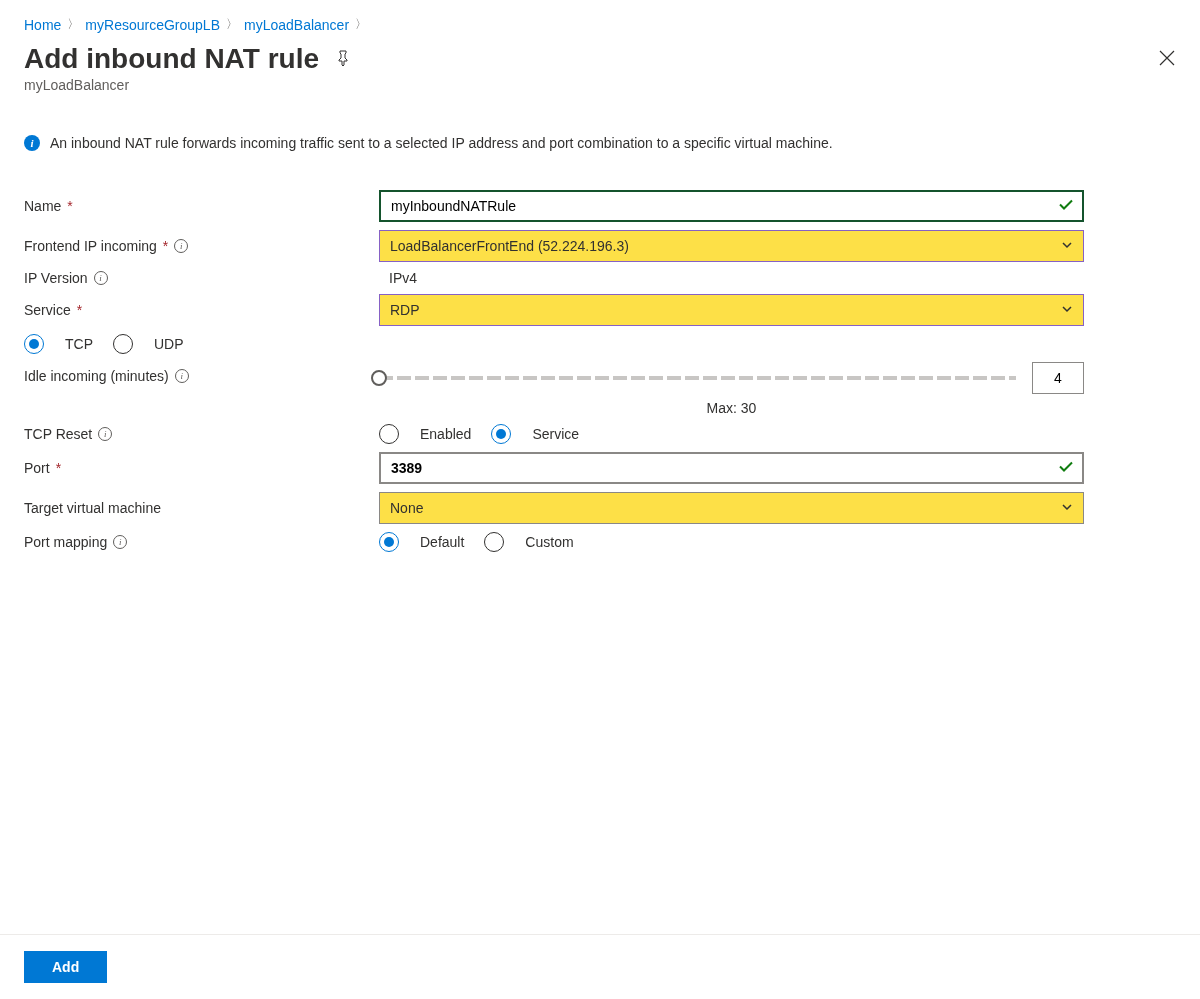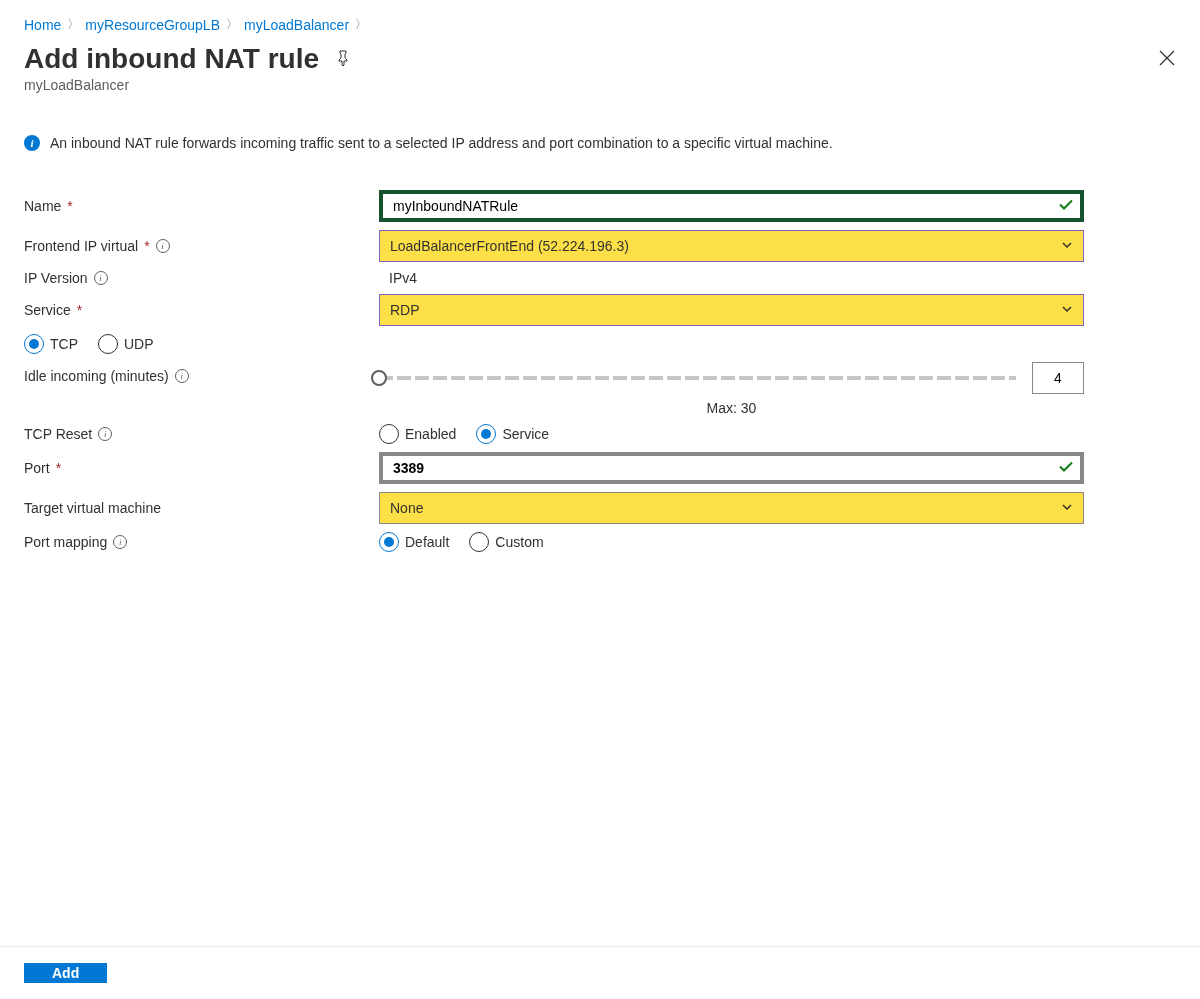--- a/index.html
+++ b/index.html
@@ -16,41 +16,41 @@
     .subtitle { color: #605e5c; font-size: 14px; margin-top: 2px; margin-bottom: 40px; }
     .info-banner { display: flex; gap: 10px; margin-bottom: 36px; max-width: 1040px; }
     .info-icon { flex-shrink: 0; width: 16px; height: 16px; background: #0078d4; border-radius: 50%; color: #fff; font-size: 11px; font-weight: bold; display: flex; align-items: center; justify-content: center; font-style: italic; font-family: Georgia, serif; margin-top: 2px; }
     .info-text { color: #323130; line-height: 1.5; }
     .form { max-width: 1060px; }
     .form-row { display: flex; align-items: center; margin-bottom: 8px; }
     .form-label { width: 355px; flex-shrink: 0; display: flex; align-items: center; gap: 6px; }
     .required { color: #a4262c; }
     .help-icon { display: inline-flex; width: 14px; height: 14px; border: 1px solid #605e5c; border-radius: 50%; color: #605e5c; font-size: 9px; font-style: italic; font-family: Georgia, serif; align-items: center; justify-content: center; }
     .form-control { flex: 1; position: relative; }
-    .input-box { width: 100%; height: 32px; border: 4px solid #14532d; padding: 0 28px 0 10px; font-size: 14px; background: #fff; }
+    .input-box { width: 100%; height: 32px; border: 2px solid #14532d; padding: 0 28px 0 10px; font-size: 14px; background: #fff; }
     .input-box.gray { border-color: #8a8886; font-weight: bold; }
     .input-check { position: absolute; right: 10px; top: 50%; transform: translateY(-50%); color: #107c10; pointer-events: none; }
     .input-check svg { width: 16px; height: 16px; stroke: #107c10; stroke-width: 2; fill: none; }
     .select-box { width: 100%; height: 32px; border: 1px solid #8661c5; padding: 0 36px 0 10px; font-size: 14px; background: #fde047; display: flex; align-items: center; cursor: pointer; position: relative; }
     .select-box.gray { border-color: #8a8886; }
     .chevron { position: absolute; right: 10px; top: 50%; transform: translateY(-50%); pointer-events: none; }
     .chevron svg { width: 12px; height: 12px; stroke: #323130; stroke-width: 1.5; fill: none; }
     .static-value { padding: 0 10px; font-size: 14px; }
     .radio-group { display: flex; gap: 20px; align-items: center; }
-    .radio { display: inline-flex; align-items: center; gap: 6px; cursor: pointer; }
+    .radio { display: inline-flex; align-items: center; gap: 21px; cursor: pointer; }
     .radio-circle { width: 20px; height: 20px; border: 1px solid #323130; border-radius: 50%; display: flex; align-items: center; justify-content: center; }
     .radio-circle.selected { border-color: #0078d4; }
     .radio-circle.selected::after { content: ''; width: 10px; height: 10px; background: #0078d4; border-radius: 50%; }
     .slider-row { display: flex; align-items: center; gap: 16px; }
     .slider-track { flex: 1; height: 4px; background: repeating-linear-gradient(90deg, #c8c6c4 0 14px, transparent 14px 18px); position: relative; }
     .slider-thumb { position: absolute; left: 0; top: 50%; transform: translate(-50%, -50%); width: 16px; height: 16px; border: 2px solid #605e5c; border-radius: 50%; background: #fff; cursor: pointer; }
     .slider-value { width: 52px; height: 32px; border: 1px solid #8a8886; text-align: center; font-size: 14px; }
     .slider-max { text-align: center; color: #323130; font-size: 14px; margin-top: 6px; }
     .footer { position: absolute; bottom: 0; left: 0; right: 0; border-top: 1px solid #edebe9; padding: 16px 24px; }
-    .btn-primary { background: #0078d4; color: #fff; border: none; height: 20px; padding: 0 28px; font-size: 14px; font-weight: 600; cursor: pointer; }
+    .btn-primary { background: #0078d4; color: #fff; border: none; height: 32px; padding: 0 28px; font-size: 14px; font-weight: 600; cursor: pointer; }
   </style>
 </head>
 <body>
 
 <div class="container">
   <div class="breadcrumb">
     <a href="#">Home</a>
     <span class="sep">〉</span>
     <a href="#">myResourceGroupLB</a>
     <span class="sep">〉</span>
@@ -90,21 +90,21 @@
       <div class="form-control">
         <input class="input-box" type="text" value="myInboundNATRule" style="">
         <span class="input-check"><svg viewBox="0 0 16 16">
               <path d="M2 8l4 4 8-8"></path>
             </svg></span>
       </div>
     </div>
 
     <div class="form-row">
       <div class="form-label">
-        <span>Frontend IP virtual</span>
+        <span>Frontend IP incoming</span>
         <span class="required">*</span>
         <span class="help-icon">i</span>
       </div>
       <div class="form-control">
         <div class="select-box">
           <span>LoadBalancerFrontEnd (52.224.196.3)</span>
           <span class="chevron"><svg viewBox="0 0 12 12">
                 <path d="M2 4l4 4 4-4"></path>
               </svg></span>
         </div>

